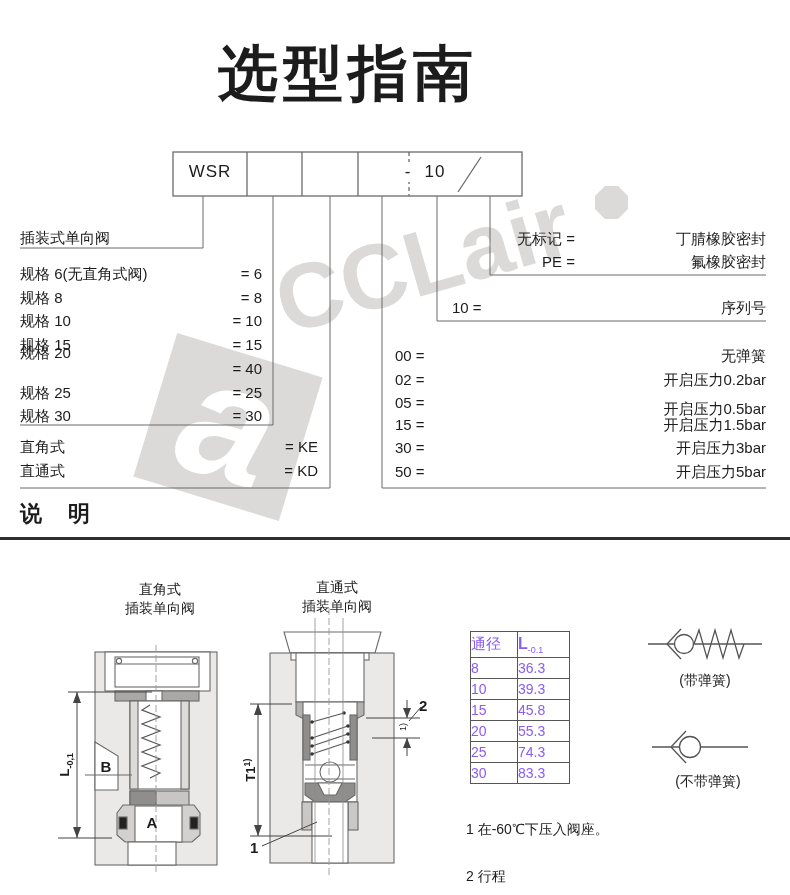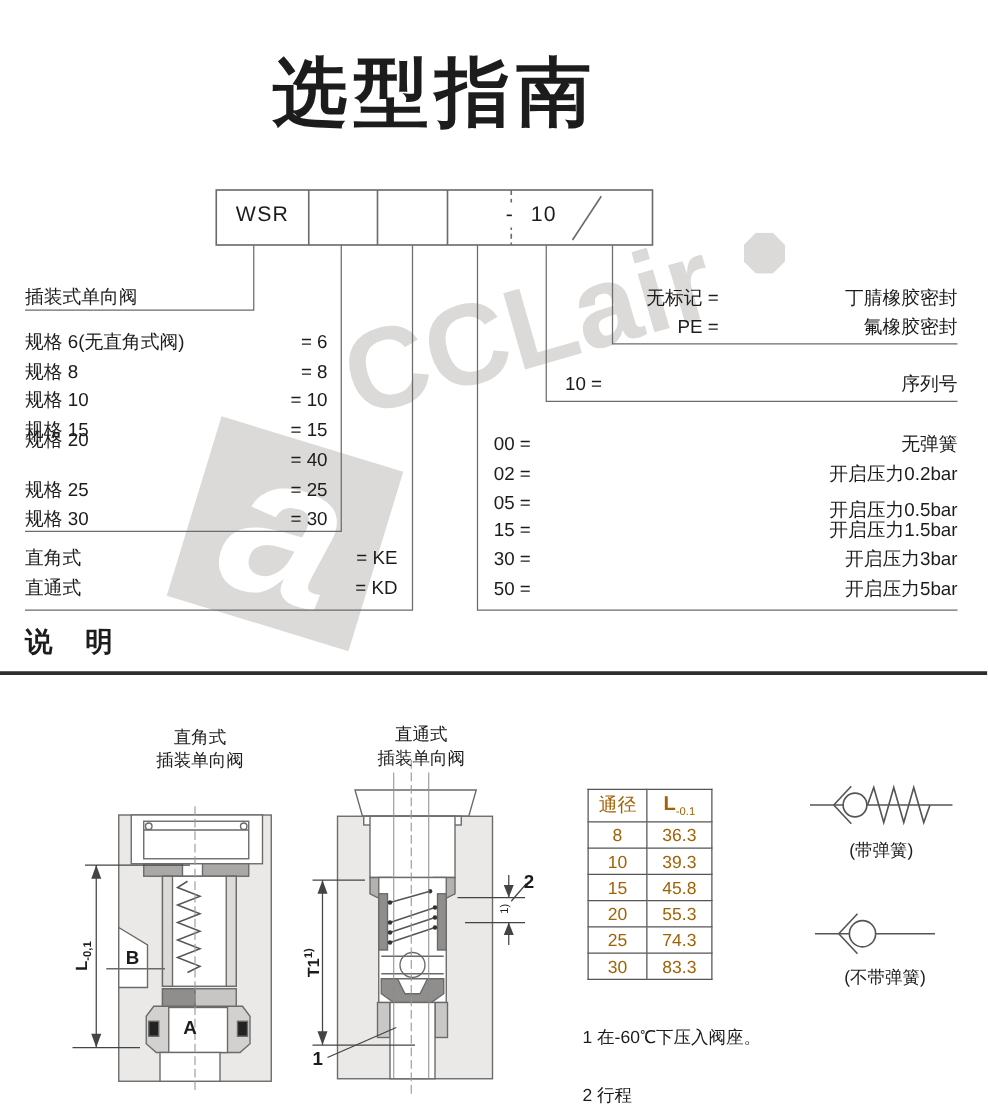--- a/index.html
+++ b/index.html
@@ -14,21 +14,21 @@
   .rule { top:537px; left:0; width:790px; height:3px; background:#2e2e2e; }
   .cap { width:130px; text-align:center; font-size:14px; line-height:19px; }
   .note { font-size:14px; line-height:20px; white-space:nowrap; }
   .dimlabel { font-size:13px; font-weight:bold; text-align:center; white-space:nowrap; }
   .rot { transform:rotate(-90deg); transform-origin:center center; }
   sub.sm { font-size:9px; } sup.sm { font-size:9px; }
   .reflab { font-size:15px; font-weight:bold; }
   .portlab { font-size:15px; font-weight:bold; text-align:center; }
   
   .dtable { border-collapse:collapse; }
-  .dtable td { border:1.4px solid #555; text-align:center; font-size:14px; color:#a16207; }
+  .dtable td { border:1.4px solid #555; text-align:left; font-size:14px; color:#8b5cf6; }
   .dtable .c1 { width:47px; } .dtable .c2 { width:52px; }
   .dtable .hrow td { height:26px; font-size:15px; }
   .dtable .drow td { height:21px; }
   .lhead { font-weight:bold; font-size:16px; }
   
   .wm { color:#dbdad8; z-index:0; }
   .wm-text { top:252px; left:278px; font-size:92px; font-weight:800; transform:rotate(-16deg); transform-origin:left center; letter-spacing:0px; }
   .wm-square { top:352px; left:152px; width:152px; height:150px; background:#dbdad8; transform:rotate(17deg); text-align:center; }
   .wm-square span { font-size:165px; line-height:140px; font-style:italic; font-weight:bold; color:#fff; }
   .wm-oct { top:186px; left:595px; width:33px; height:33px; background:#dbdad8;

